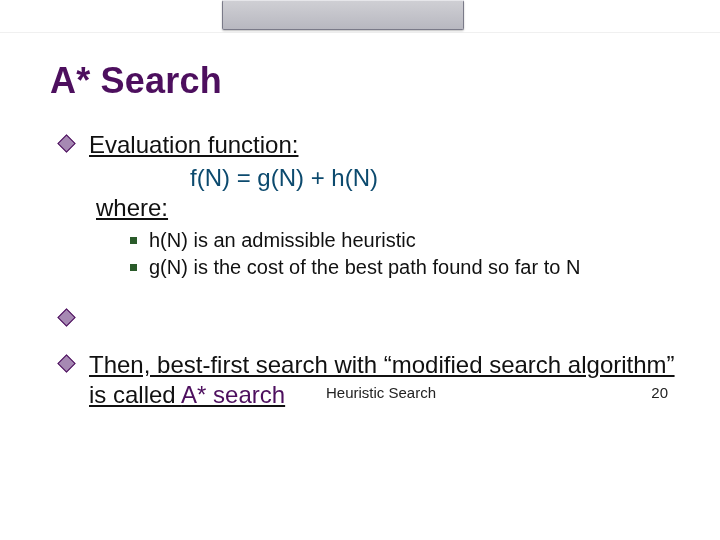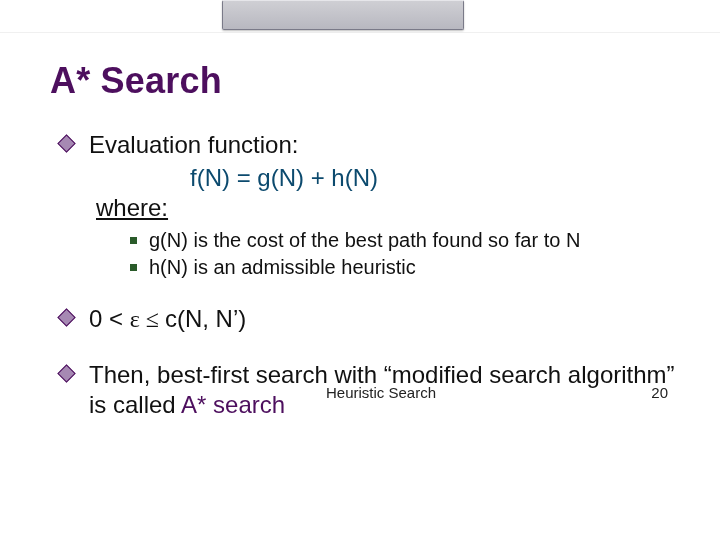--- a/index.html
+++ b/index.html
@@ -51,20 +51,21 @@
   .content {
     position: absolute;
     top: 130px;
     left: 60px;
     width: 620px;
   }
   .row {
     display: flex;
     align-items: flex-start;
     margin-bottom: 4px;
+    text-decoration: underline;
   }
   .diamond {
     width: 11px;
     height: 11px;
     transform: rotate(45deg);
     background: #a689b3;
     border: 1px solid #4d0f5e;
     margin-right: 16px;
     margin-top: 7px;
     flex: 0 0 auto;
@@ -145,34 +146,31 @@
       <div class="diamond"></div>
       <div class="p1">Evaluation function:</div>
     </div>
 
     <div class="formula">f(N) = g(N) + h(N)</div>
 
     <div class="where">where:</div>
 
     <div class="sub">
       <div class="sqbullet"></div>
-      <div class="p2">g(N) is the cost of the best path found so far to N</div>
+      <div class="p2">h(N) is an admissible heuristic</div>
     </div>
     <div class="sub">
       <div class="sqbullet"></div>
-      <div class="p2">h(N) is an admissible heuristic</div>
+      <div class="p2">g(N) is the cost of the best path found so far to N</div>
     </div>
 
     <div class="spacer"></div>
 
     <div class="row">
       <div class="diamond"></div>
-      <div class="p1 ineq">
-        <span>0 &lt; </span><span class="sym">ε</span><span class="sym"> ≤ </span><span>c(N, N’)</span>
-      </div>
     </div>
 
     <div class="spacer"></div>
 
     <div class="row">
       <div class="diamond"></div>
       <div class="p1">
         <span>Then, best-first search with “modified search algorithm” is called </span><span class="accent">A* search</span>
       </div>
     </div>

